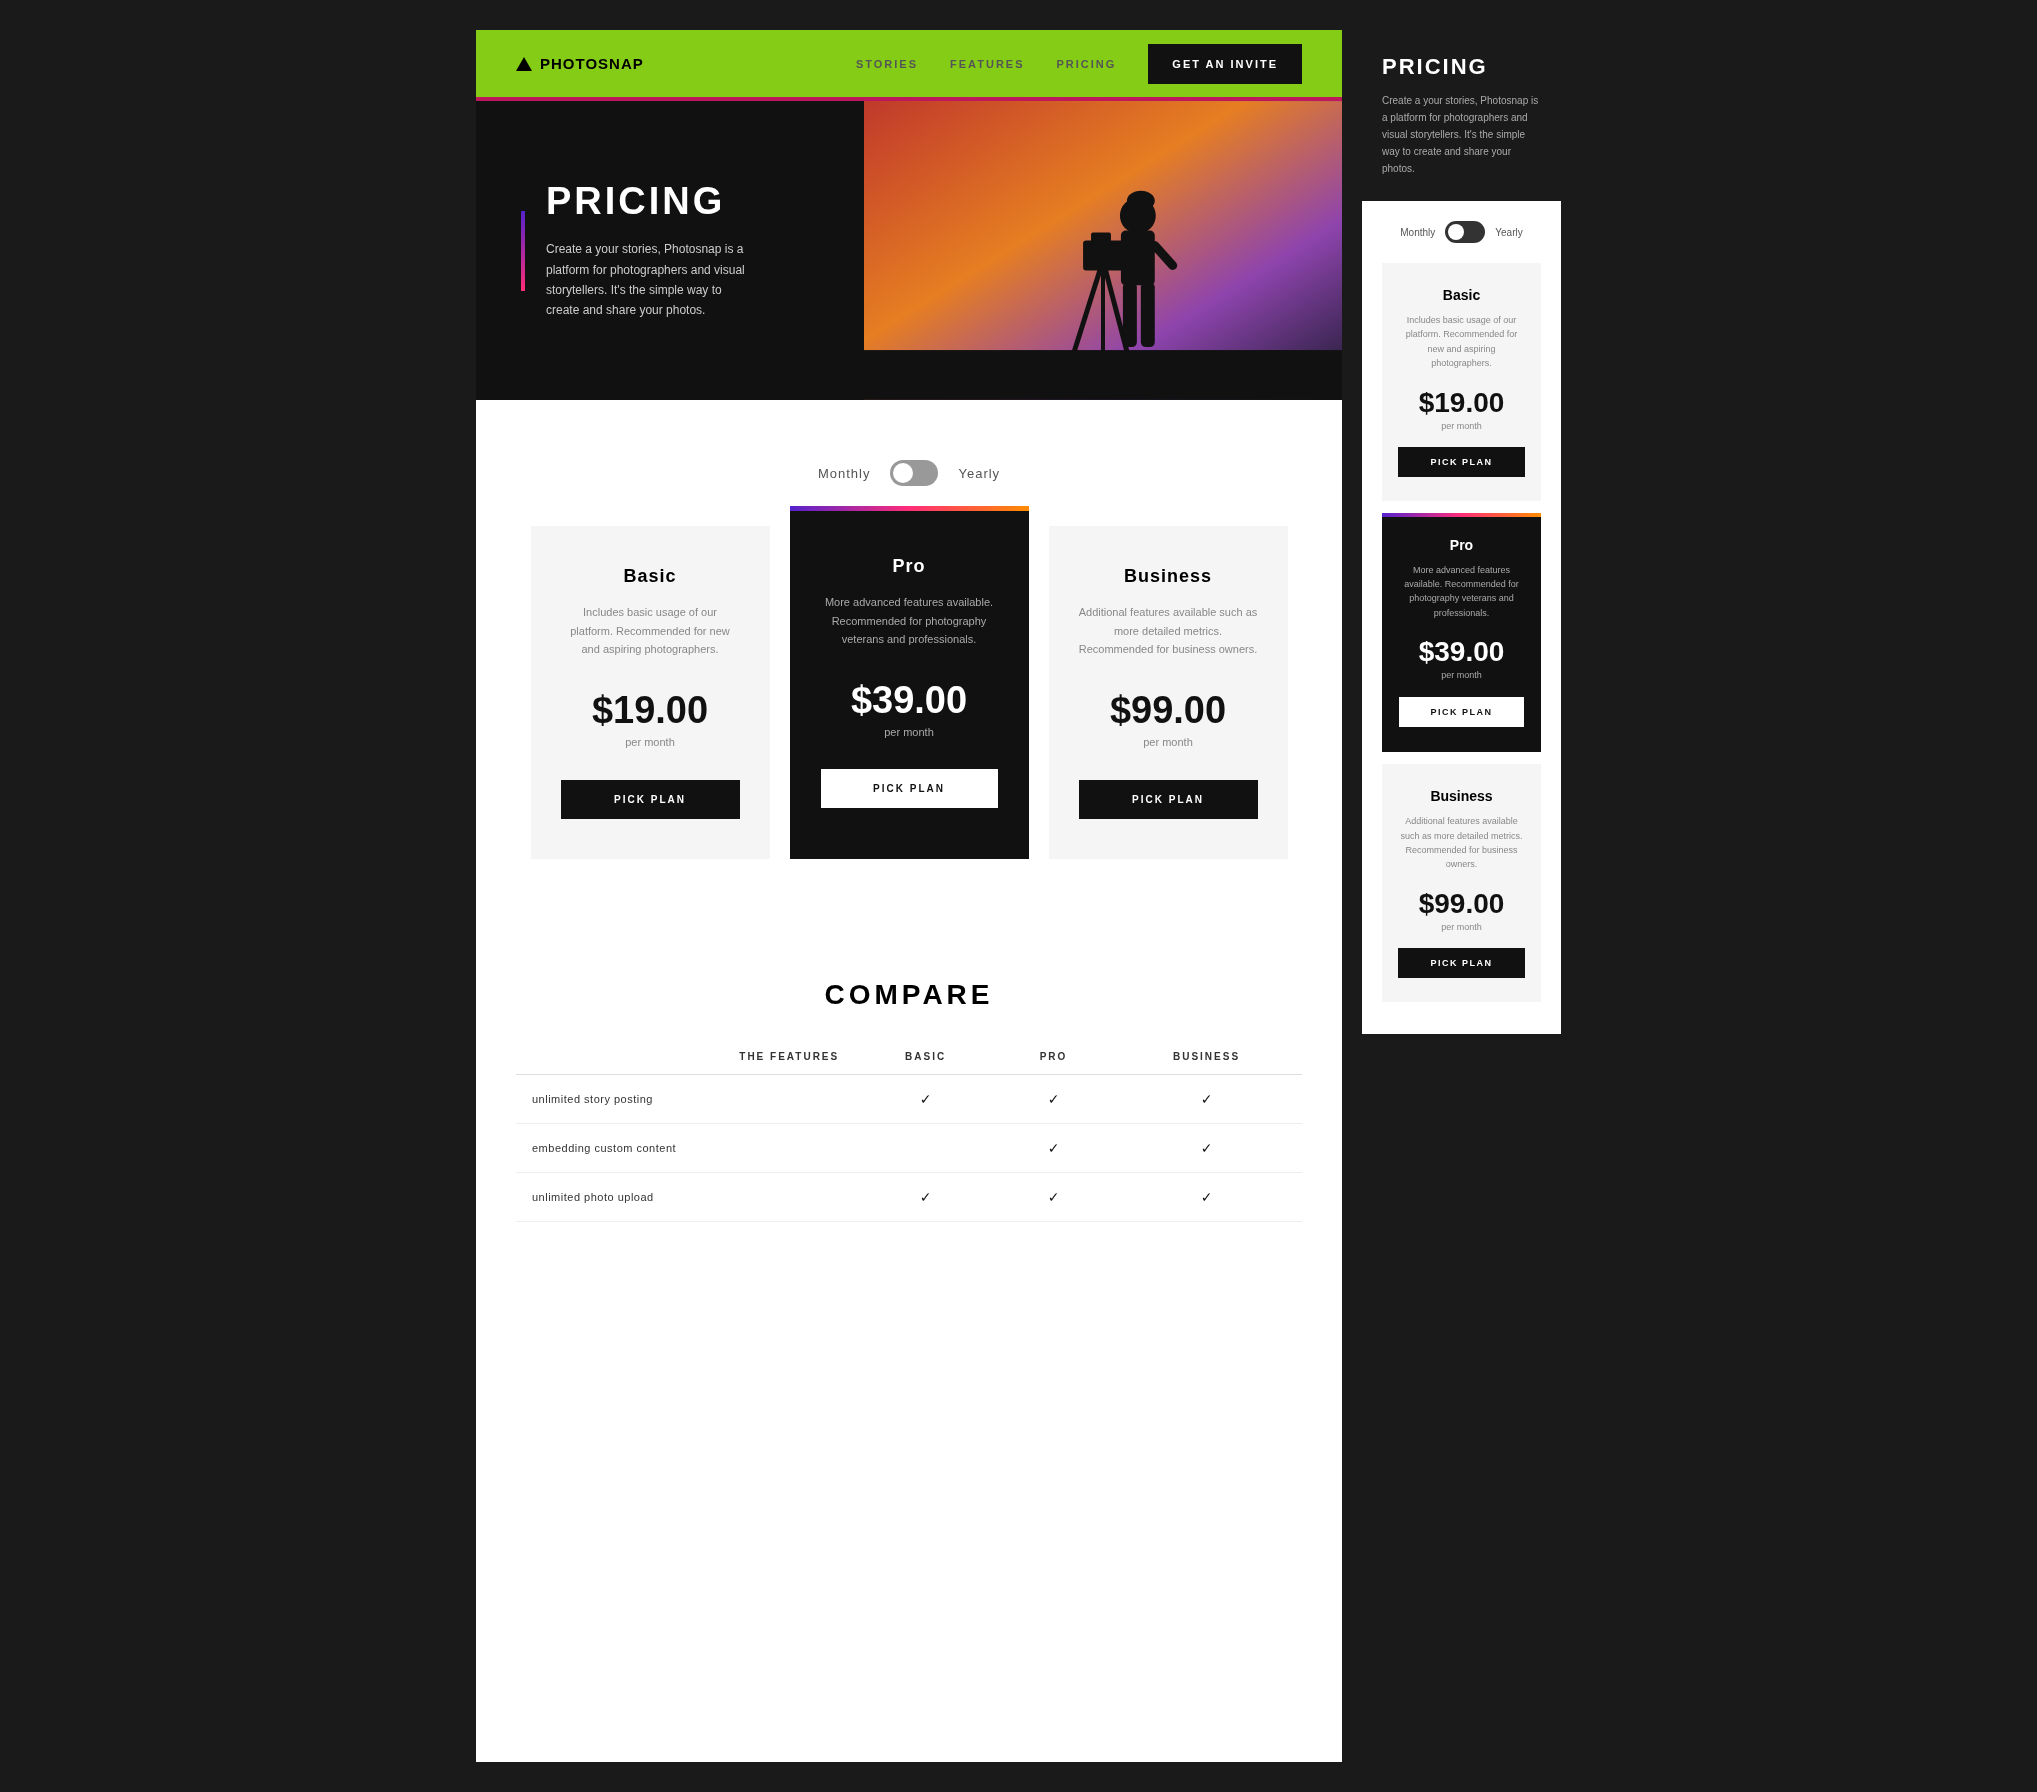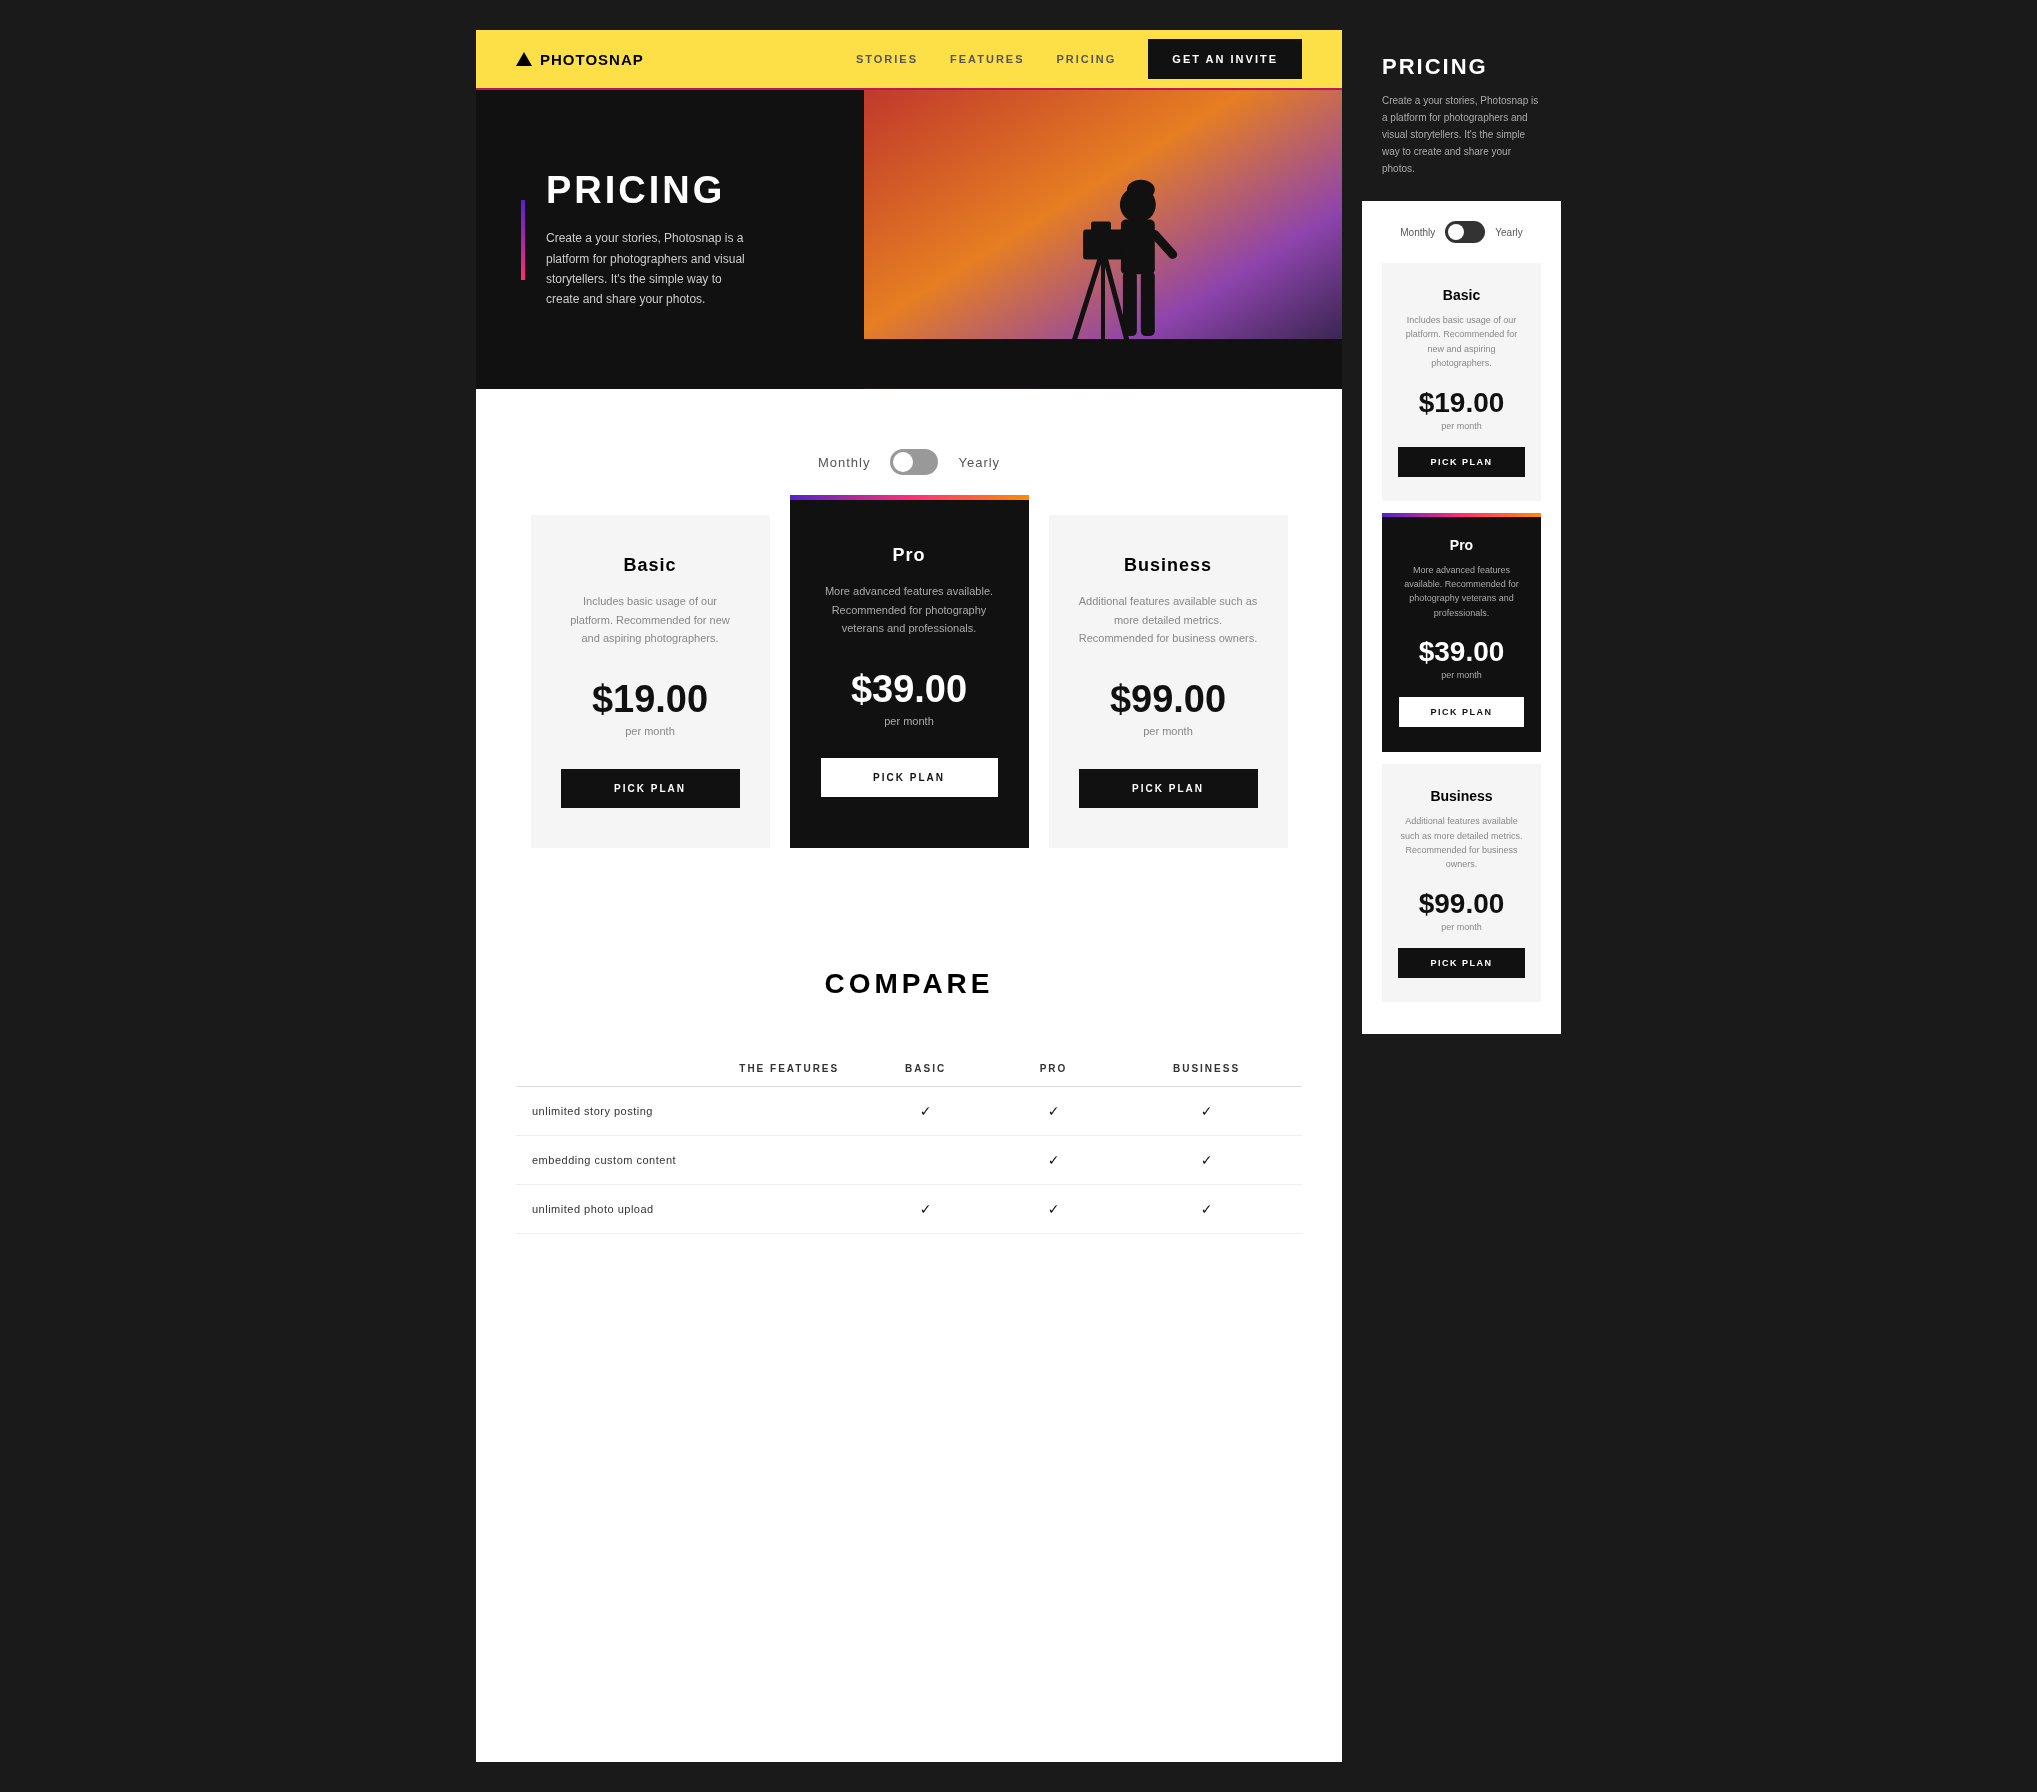--- a/index.html
+++ b/index.html
@@ -16,26 +16,26 @@
     
     .main-content {
       width: 866px;
       min-width: 866px;
       background: white;
       flex-shrink: 0;
     }
 
     
     .navbar {
-      background: #fde047;
+      background: #84cc16;
       display: flex;
       align-items: center;
       padding: 0 40px;
-      height: 60px;
-      border-bottom: 2px solid #be185d;
+      height: 71px;
+      border-bottom: 4px solid #be185d;
     }
     .logo {
       display: flex;
       align-items: center;
       gap: 8px;
       font-weight: 900;
       font-size: 15px;
       letter-spacing: 1px;
       color: #000;
       text-transform: uppercase;
@@ -247,21 +247,21 @@
     .compare-section {
       background: white;
       padding: 60px 40px;
     }
     .compare-title {
       text-align: center;
       font-size: 28px;
       font-weight: 900;
       letter-spacing: 4px;
       text-transform: uppercase;
-      margin-bottom: 51px;
+      margin-bottom: 28px;
     }
     .compare-table {
       width: 100%;
       border-collapse: collapse;
     }
     .compare-table thead tr th {
       font-size: 10px;
       font-weight: 700;
       letter-spacing: 2px;
       text-transform: uppercase;

